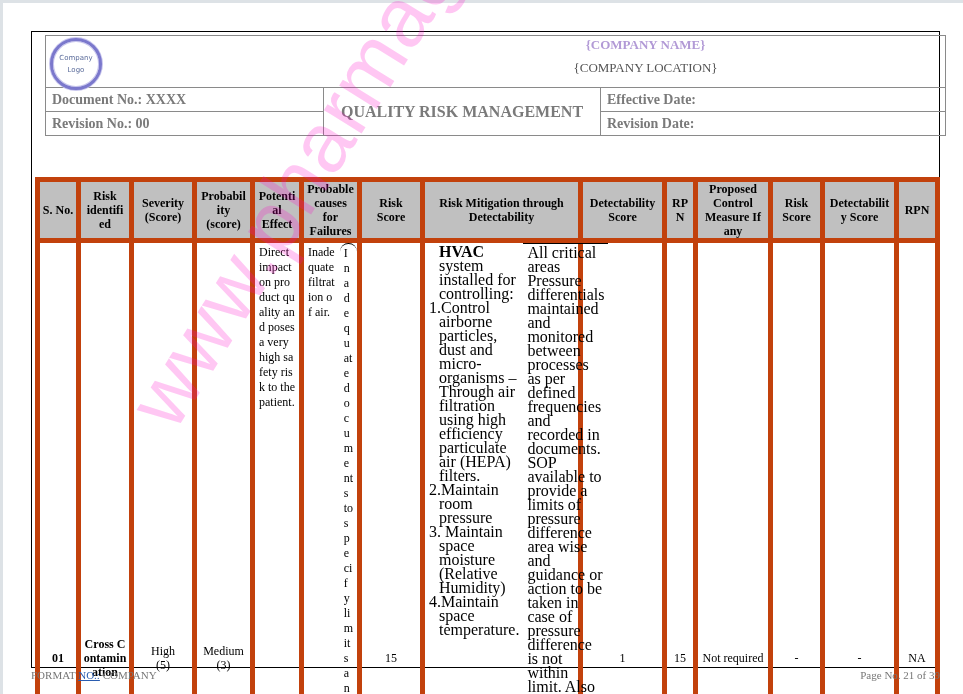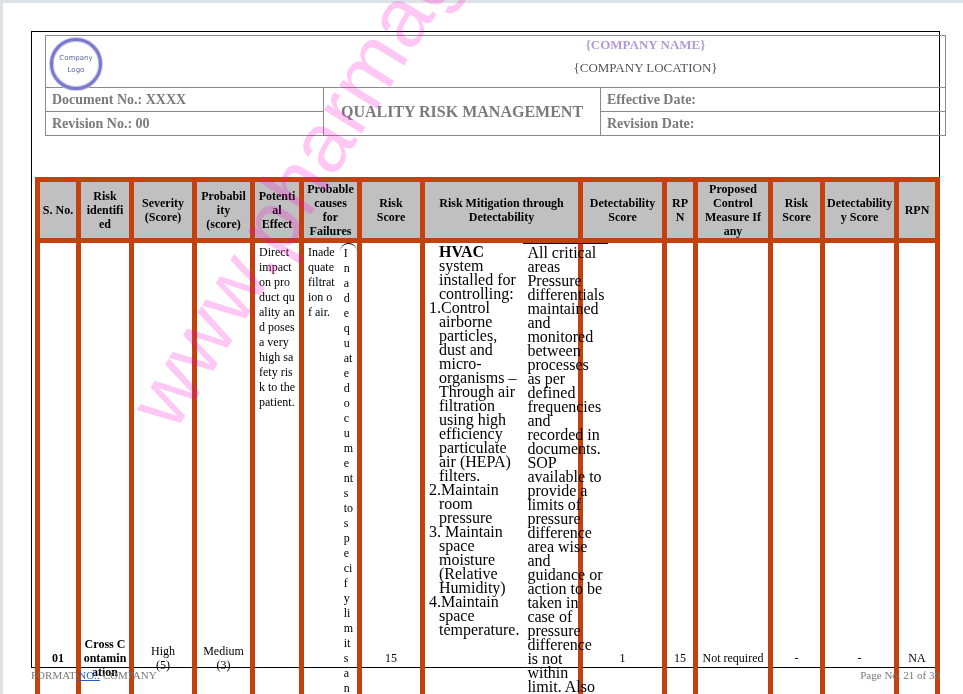--- a/index.html
+++ b/index.html
@@ -145,21 +145,21 @@
       <th>Severity (Score)</th>
       <th>Probabil ity (score)</th>
       <th>Potenti al Effect</th>
       <th>Probable causes for Failures</th>
       <th>Risk Score</th>
       <th>Risk Mitigation through Detectability</th>
       <th>Detectability Score</th>
       <th>RP N</th>
       <th>Proposed Control Measure If any</th>
       <th>Risk Score</th>
-      <th>Detectability y Score</th>
+      <th>Detectabilit y Score</th>
       <th>RPN</th>
     </tr>
   </thead>
   <tbody>
     <tr style="height:395px;">
       <td class="bold">01</td>
       <td class="bold wrapcell">Cross Contamination</td>
       <td>
         <div>High</div>
         <div>(5)</div>

